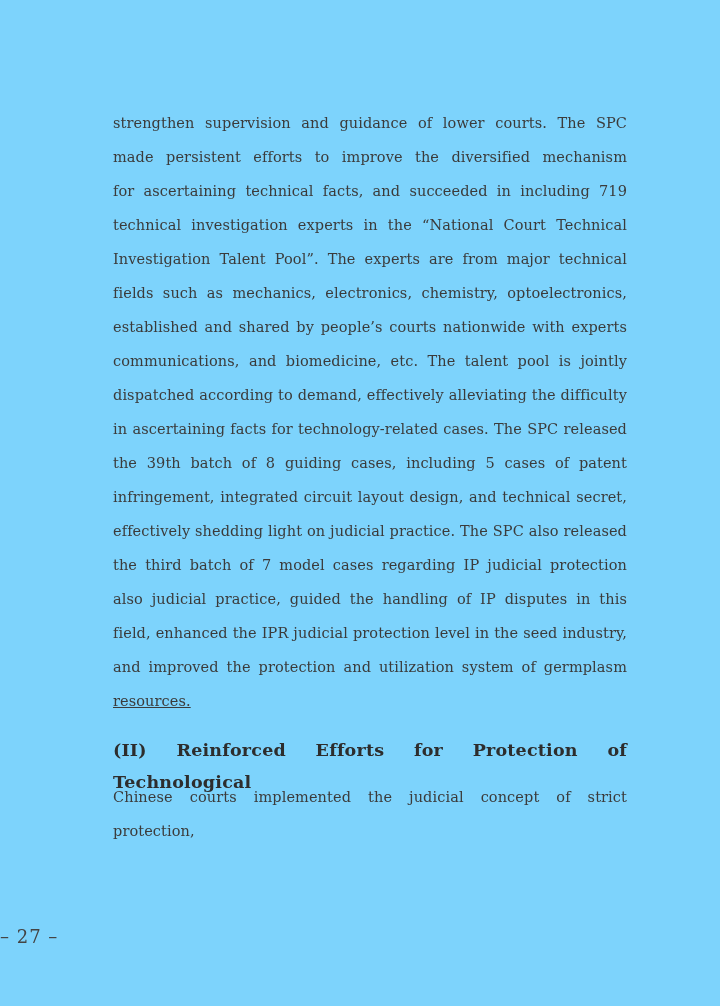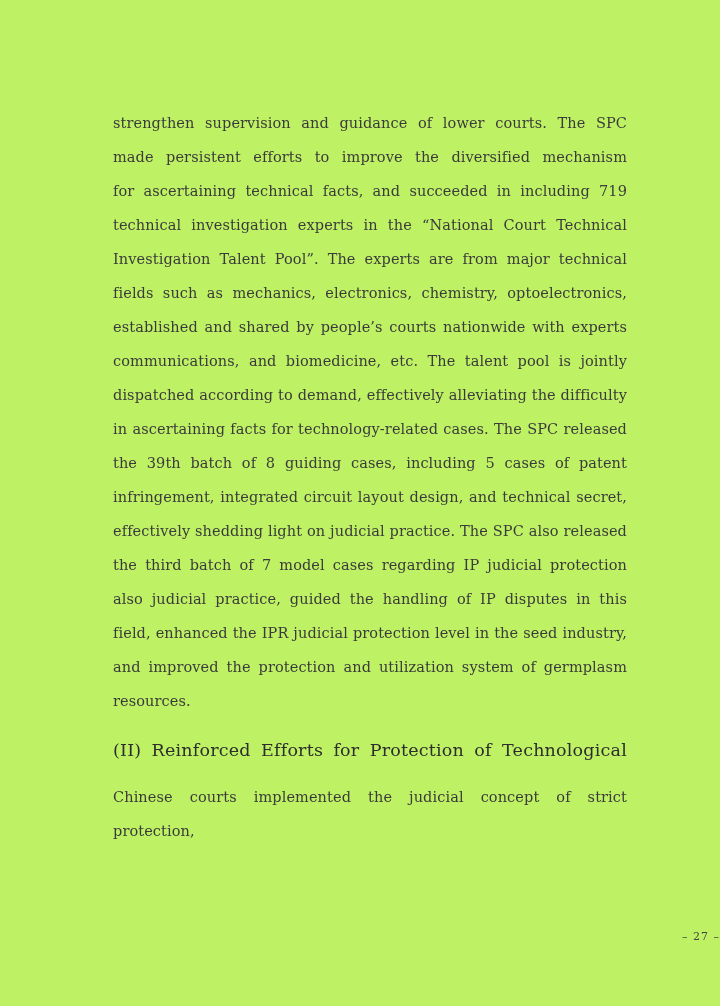--- a/index.html
+++ b/index.html
@@ -5,21 +5,21 @@
   html, body {
     margin: 0;
     padding: 0;
     background: #e9e9e9;
   }
   .page {
     position: relative;
     width: 720px;
     height: 1006px;
     margin: 0 auto;
-    background: #bef264;
+    background: #7dd3fc;
     overflow: hidden;
     font-family: "DejaVu Serif", "Liberation Serif", serif;
   }
   .content {
     position: absolute;
     left: 113px;
     top: 106px;
     width: 514px;
   }
   .body-par { margin: 0; }
@@ -29,44 +29,45 @@
     height: 34px;
     color: #3b3b3b;
     white-space: normal;
     text-align: justify;
     text-align-last: justify;
     letter-spacing: 0.1px;
   }
   .line.last {
     text-align: left;
     text-align-last: left;
+    text-decoration: underline;
   }
   .heading { margin-top: 16px; }
   .heading .hline {
     font-size: 17.5px;
-    font-weight: normal;
+    font-weight: bold;
     line-height: 32px;
     height: 32px;
     color: #2d2d2d;
     text-align: justify;
     text-align-last: justify;
     letter-spacing: 0.2px;
   }
   .heading .hline.last {
     text-align: left;
     text-align-last: left;
   }
   .par2 { margin-top: 14px; }
   .footer {
     position: absolute;
     left: 0;
     top: 924px;
     width: 720px;
-    text-align: right;
-    font-size: 11px;
+    text-align: left;
+    font-size: 18px;
     line-height: 26px;
     color: #444444;
     letter-spacing: 1px;
   }
 </style>
 </head>
 <body>
 
 <div class="page">
   <div class="content">

